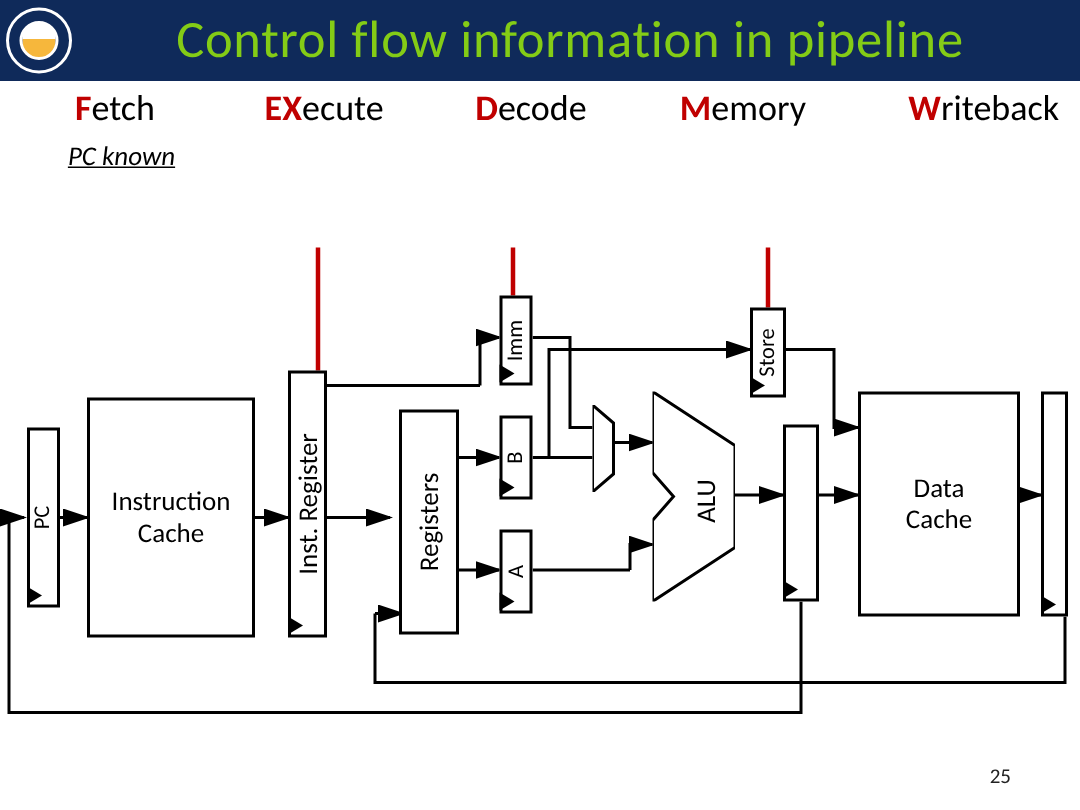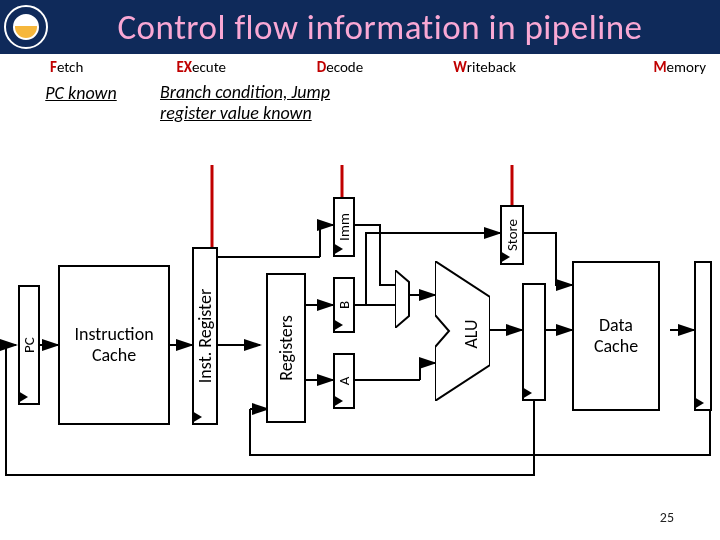--- a/index.html
+++ b/index.html
@@ -7,21 +7,21 @@
     width: 720px;
     height: 540px;
     background: #fff;
     font-family: "Calibri", "Segoe UI", Arial, sans-serif;
     position: relative;
     overflow: hidden;
   }
   .header {
     height: 54px;
     background: #0f2a5a;
-    color: #f9a8d4;
+    color: #84cc16;
     display: flex;
     align-items: center;
     padding: 0 8px 0 4px;
   }
   .logo {
     width: 44px; height: 44px;
     border: 2px solid #fff;
     border-radius: 50%;
     display: flex;
     align-items: center;
@@ -37,21 +37,21 @@
   .title {
     flex: 1;
     text-align: center;
     font-size: 35px;
     font-weight: 300;
     letter-spacing: 0.5px;
   }
   .stages {
     display: flex;
     padding: 4px 10px 0 10px;
-    font-size: 15px;
+    font-size: 24px;
   }
   .stage { flex: 1; text-align: left; }
   .stage .first { color: #c00000; font-weight: bold; }
   .stage .rest { color: #000; }
   .stage:nth-child(5){ text-align:right; padding-right:4px;}
   .stage:nth-child(4){ padding-left:10px;}
   .stage:nth-child(3){ padding-left:14px;}
   .notes {
     display: flex;
     padding: 6px 10px 0 10px;
@@ -135,30 +135,29 @@
   <div class="stage" style="padding-left:40px;">
     <span class="first">F</span><span class="rest">etch</span>
   </div>
   <div class="stage">
     <span class="first">EX</span><span class="rest">ecute</span>
   </div>
   <div class="stage">
     <span class="first">D</span><span class="rest">ecode</span>
   </div>
   <div class="stage">
+    <span class="first">M</span><span class="rest">emory</span>
+  </div>
+  <div class="stage">
     <span class="first">W</span><span class="rest">riteback</span>
-  </div>
-  <div class="stage">
-    <span class="first">M</span><span class="rest">emory</span>
   </div>
 </div>
 
 <div class="notes">
   <div class="note-fetch">PC known</div>
-  <div class="note-execute">Branch condition, Jump register value known</div>
 </div>
 
 <div class="diagram">
 
   <svg class="wires">
     <defs>
       <marker id="arr" markerWidth="10" markerHeight="10" refX="8" refY="3" orient="auto">
         <path d="M0,0 L9,3 L0,6 Z" fill="#000"></path>
       </marker>
     </defs>
@@ -253,21 +252,21 @@
   <div class="alu-label" style="left:456px; top:158px;">ALU</div>
 
   <div class="reg" style="left:500px; top:40px; width:24px; height:60px;">
     <span class="lbl small-lbl">Store</span>
   </div>
   <div class="tri" style="left:500px; top:86px;"></div>
 
   <div class="reg" style="left:522px; top:118px; width:24px; height:118px;"></div>
   <div class="tri" style="left:522px; top:222px;"></div>
 
-  <div class="box" style="left:572px; top:96px; width:88px; height:150px;">
+  <div class="box" style="left:572px; top:96px; width:108px; height:150px;">
     <span style="white-space:pre-line;">Data
 Cache</span>
   </div>
 
   <div class="reg" style="left:694px; top:96px; width:18px; height:150px;"></div>
   <div class="tri" style="left:694px; top:232px;"></div>
 
 </div>
 
 <div class="pagenum">25</div>

